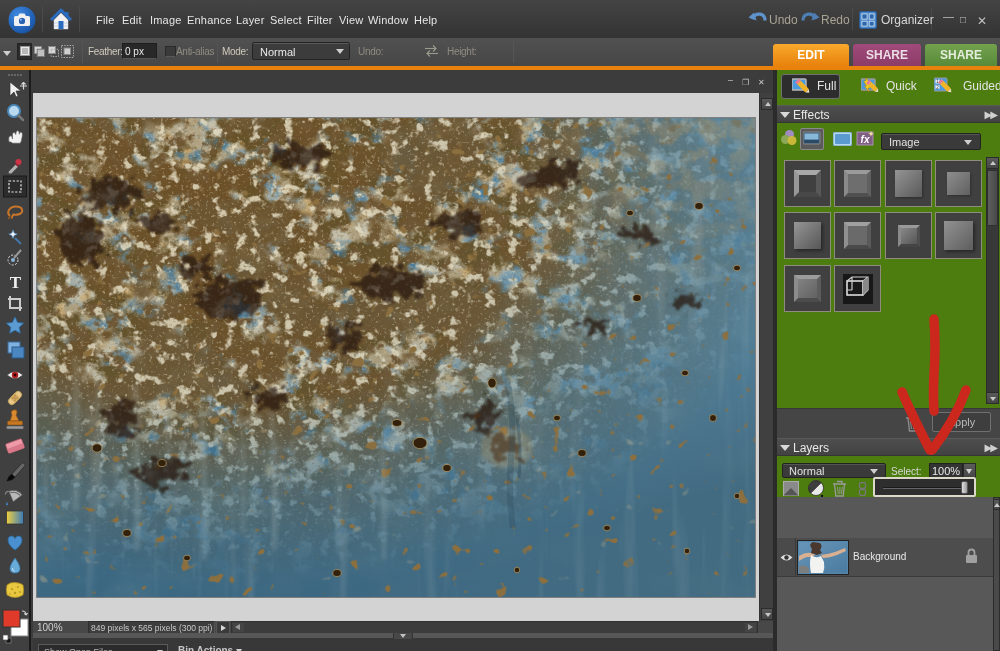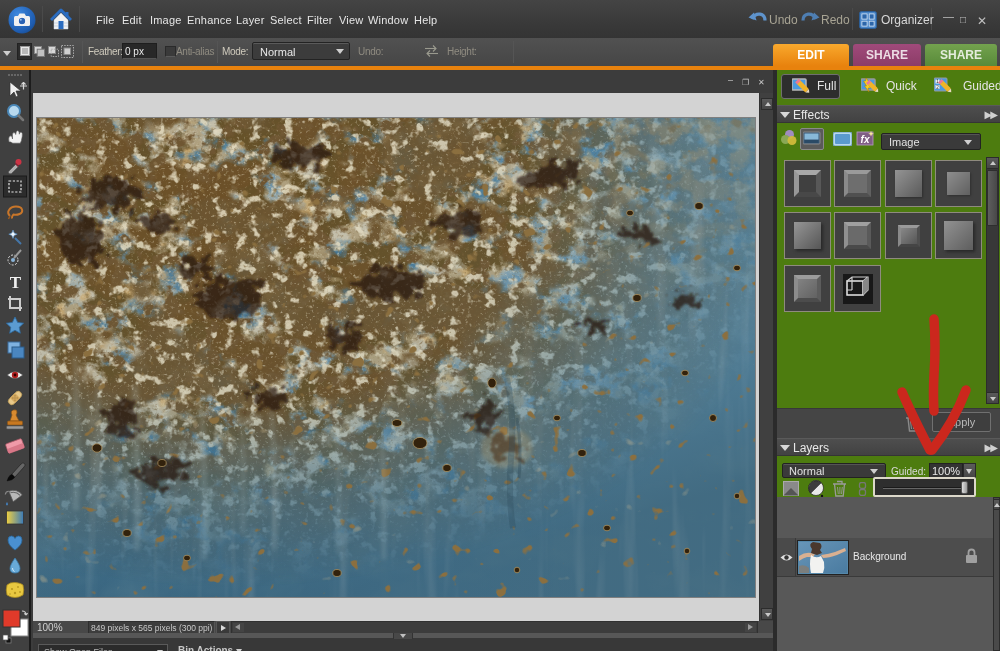--- a/index.html
+++ b/index.html
@@ -706,21 +706,21 @@
     <div class="phead" style="top:368px">
         <div class="tri"></div>
         <span class="nm">Layers</span>
         <span class="pp">▶▶</span>
       </div>
 
     <div class="ddbox" style="left:5px;top:393px;width:104px;height:15px">
         <span style="position:absolute;left:6px;top:1px;font-size:11px">Normal</span>
         <div class="ddarrow" style="right:7px;top:5px"></div>
       </div>
-    <span class="abs" style="left:114px;top:396px;font-size:10px;color:#d8d8d8">Guided:</span>
+    <span class="abs" style="left:114px;top:396px;font-size:10px;color:#d8d8d8">Select:</span>
     <div class="abs" style="left:152px;top:393px;width:34px;height:15px;background:#333;border:1px solid #222;color:#e8e8e8;font-size:11px;text-align:center;line-height:14px">100%</div>
     <div class="abs" style="left:186px;top:393px;width:13px;height:15px;background:linear-gradient(#5c5c5c,#464646);border:1px solid #2a2a2a">
         <div class="ddarrow" style="left:2px;top:5px;border-left-width:3.5px;border-right-width:3.5px"></div>
       </div>
 
     <svg class="abs" style="left:6px;top:411px" width="16" height="15">
         <rect x="0.5" y="0.5" width="15" height="14" fill="#8a8a8a" stroke="#aaa" stroke-width="1"></rect>
         <path d="M0.5,14.5 L8,7 L15.5,14.5Z" fill="#555"></path>
       </svg>
     <svg class="abs" style="left:31px;top:410px" width="17" height="17">

